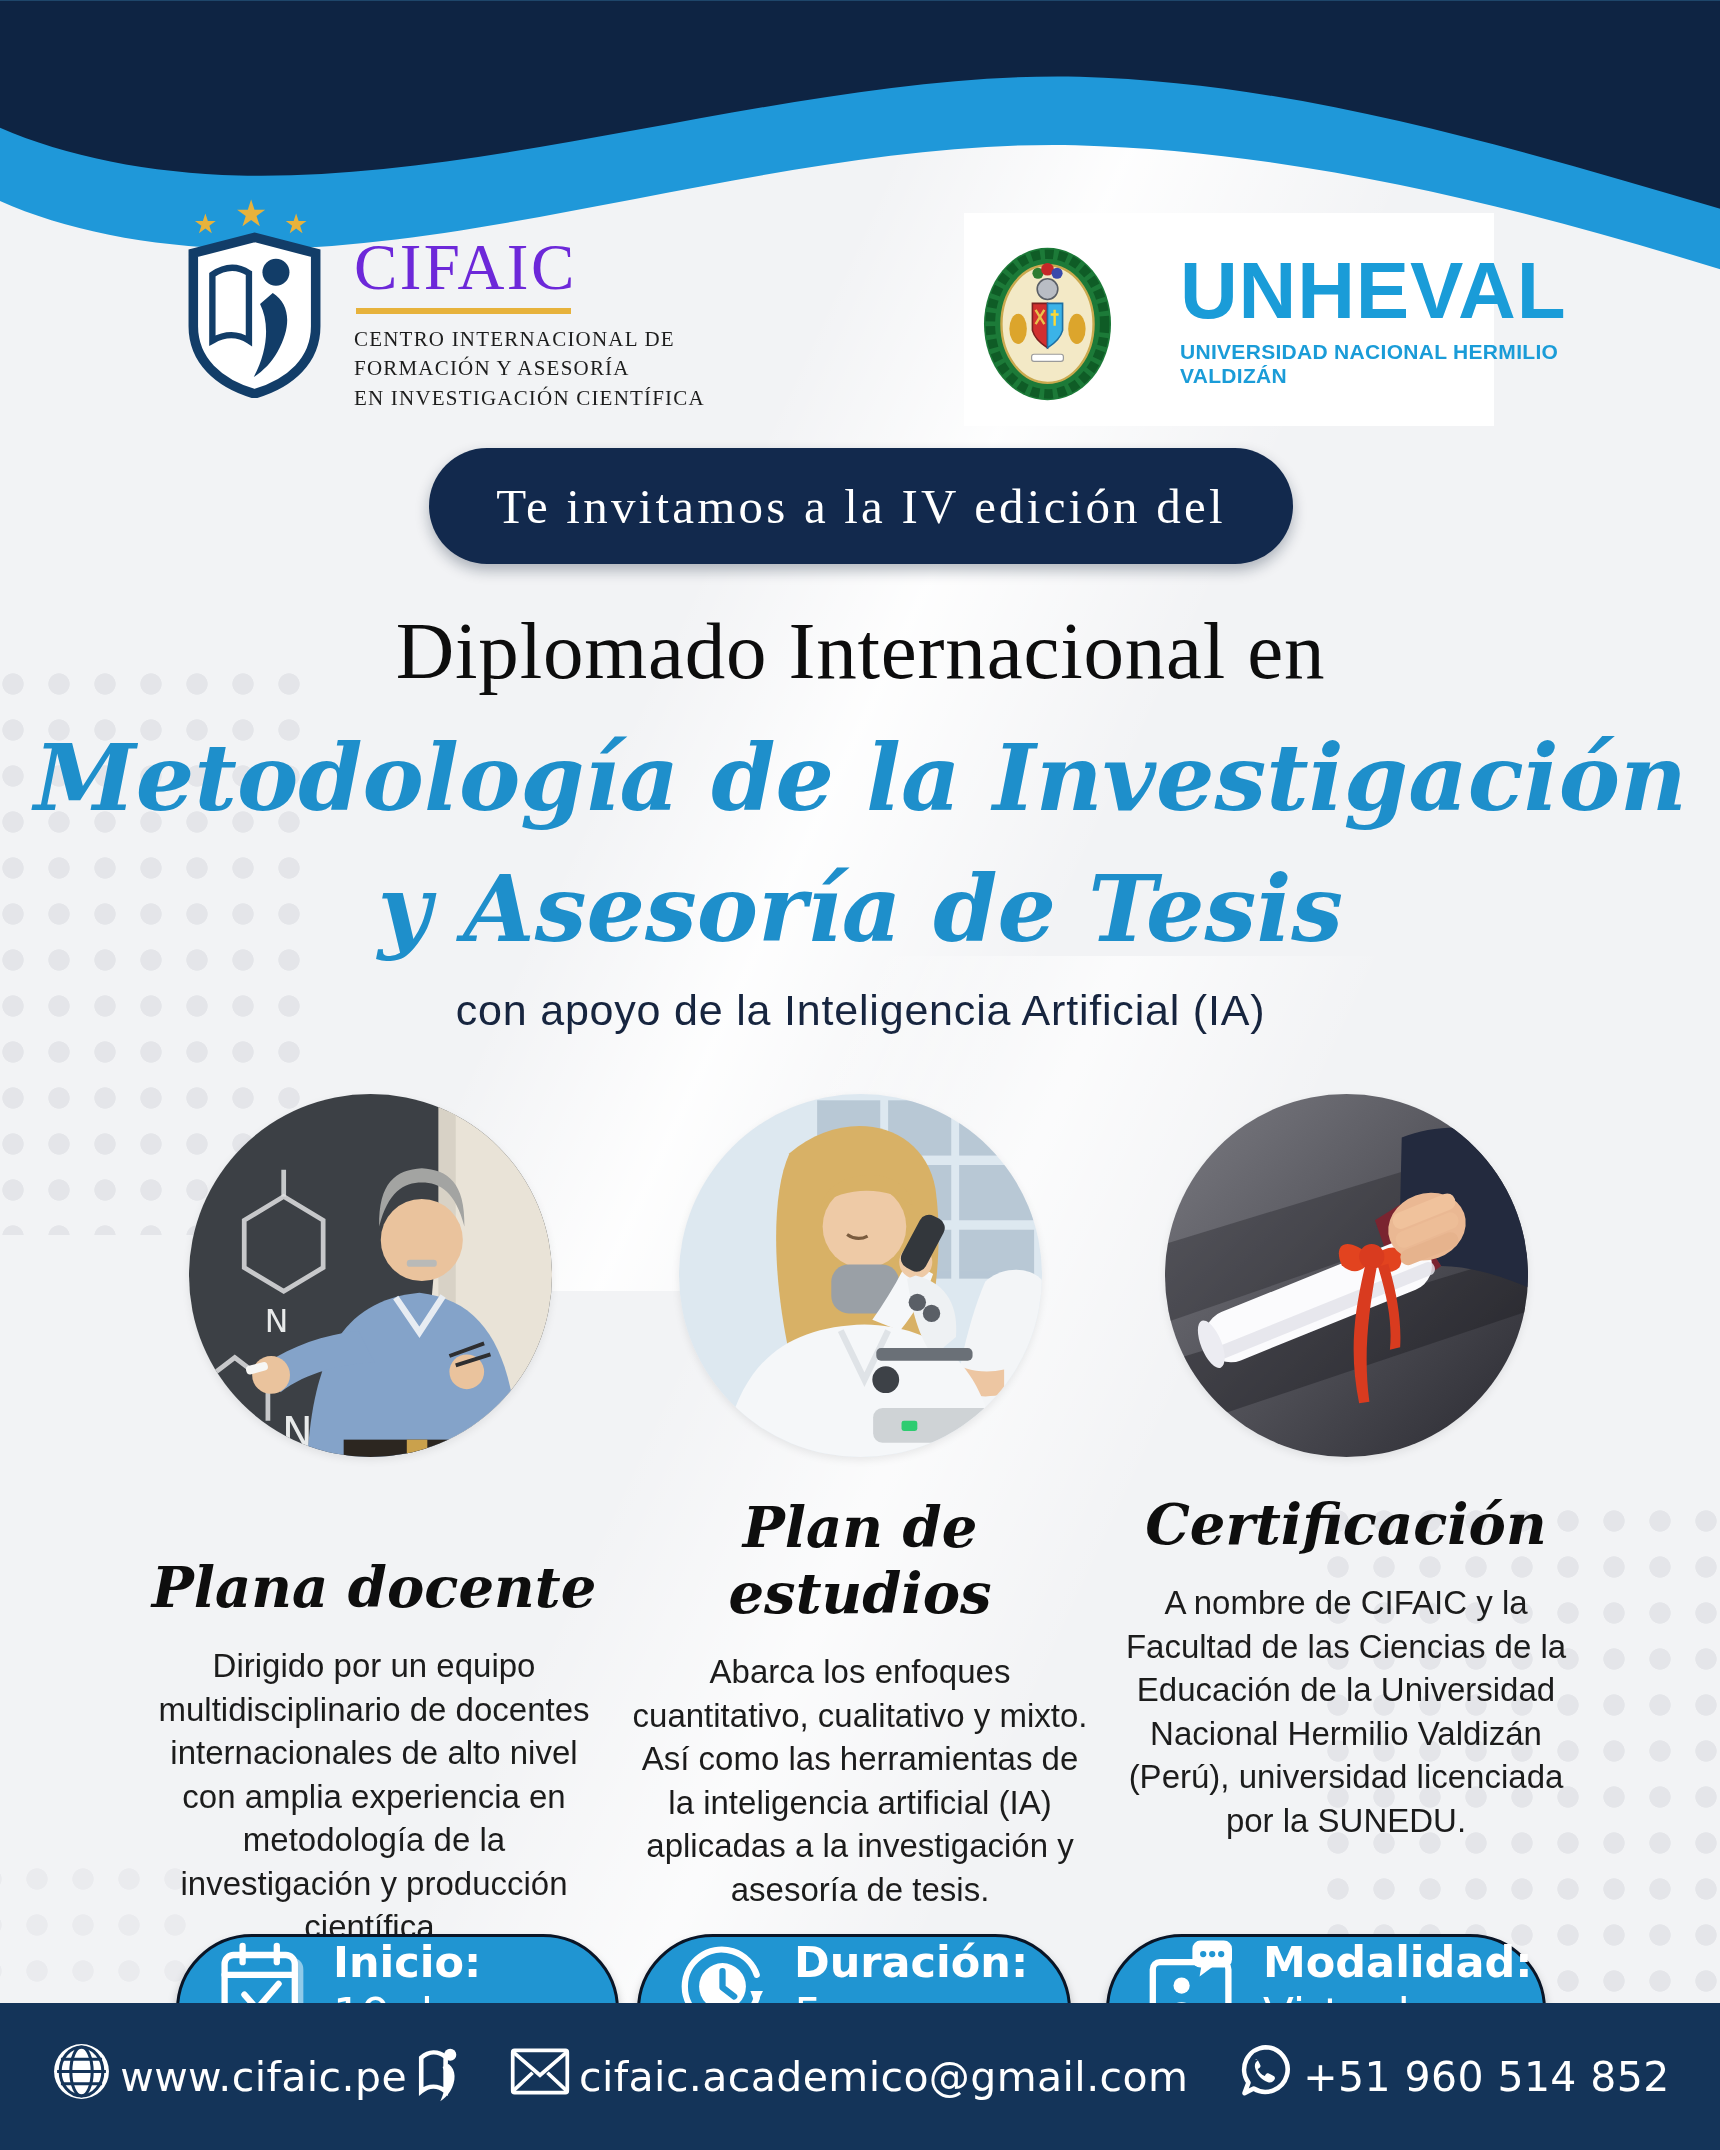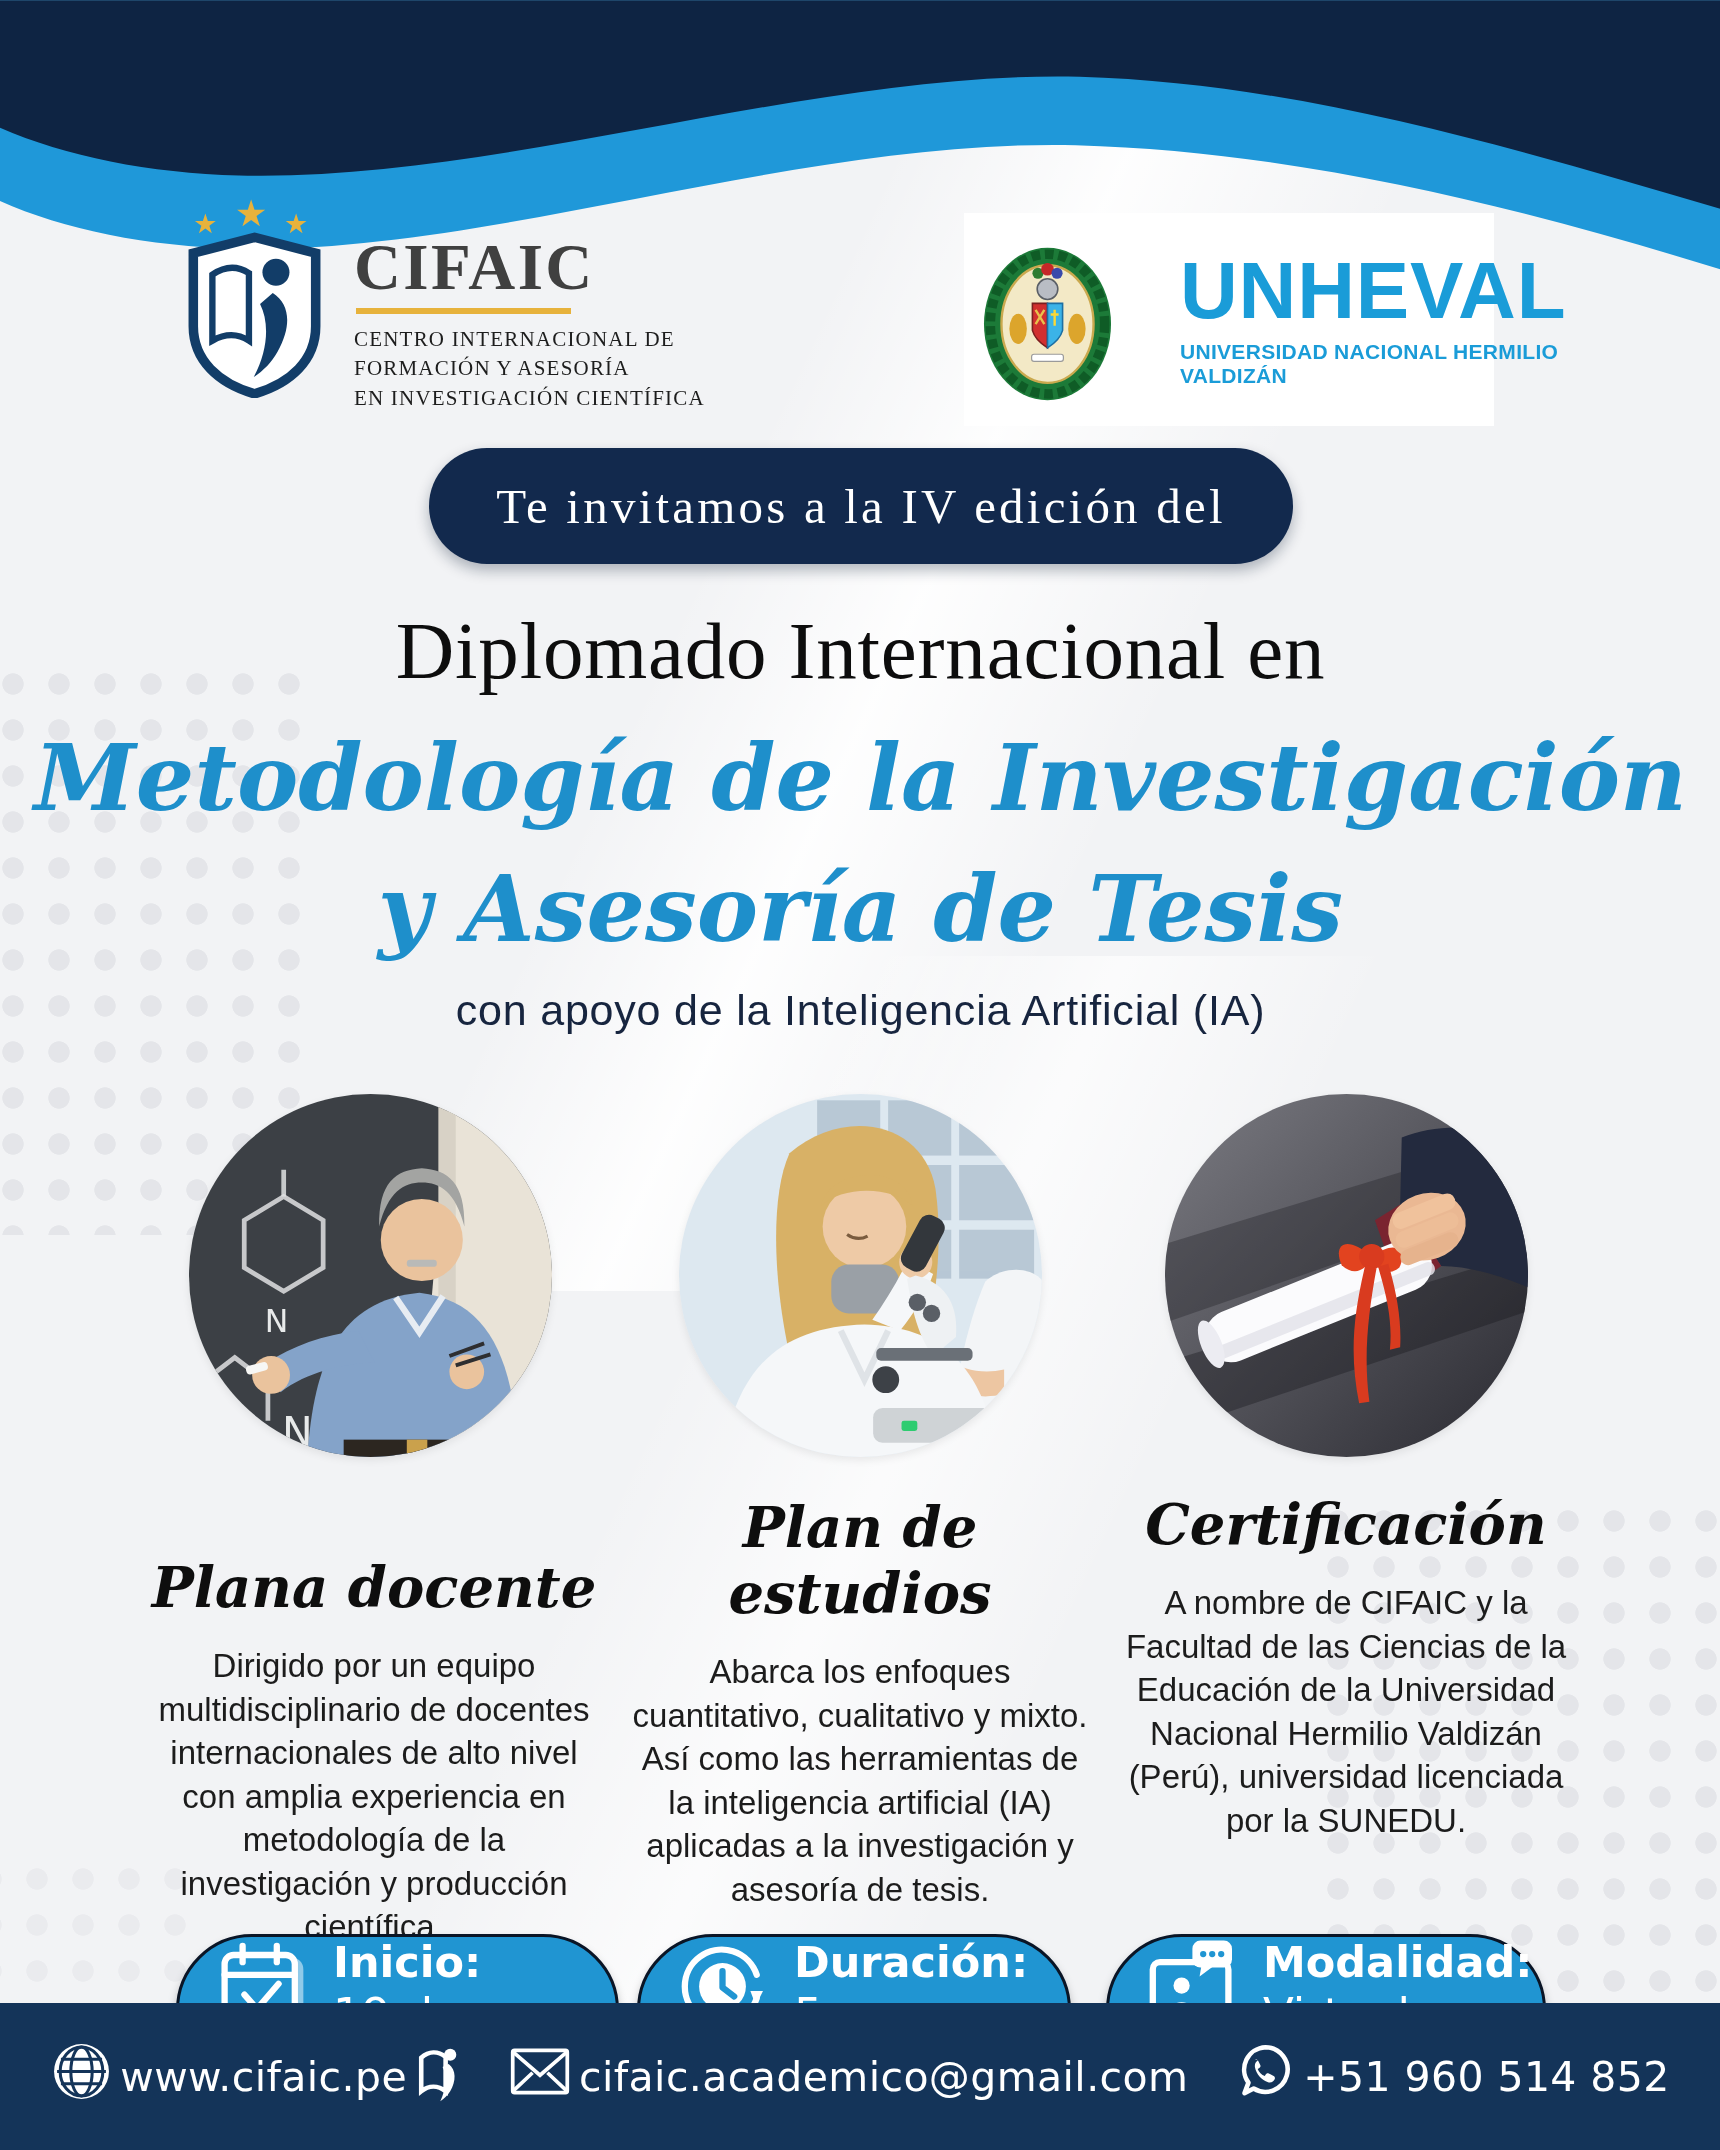--- a/index.html
+++ b/index.html
@@ -19,22 +19,22 @@
     background-size:46px 46px;opacity:.85;pointer-events:none;}
   .dots-left{left:-56px;top:661px;width:366px;height:574px;}
   .dots-right{right:-40px;top:1498px;width:446px;height:494px;}
   .dots-bottom{left:-32px;top:1856px;width:239px;height:143px;opacity:.5;}
 
   .wave-svg{position:absolute;top:0;left:0;}
 
   
   .cifaic{left:179px;top:199px;display:flex;align-items:flex-start;}
   .cifaic-text{margin-left:24px;margin-top:36px;}
-  .cifaic-name{font-family:"Liberation Serif",serif;font-size:65px;font-weight:700;
-    color:#404040;letter-spacing:2.4px;line-height:1;}
+  .cifaic-name{font-family:"Liberation Serif",serif;font-size:65px;font-weight:400;
+    color:#6d28d9;letter-spacing:2.4px;line-height:1;}
   .cifaic-rule{height:5.6px;background:#e7b23c;width:215px;margin:8px 0 11px 1.6px;}
   .cifaic-sub{font-family:"Liberation Serif",serif;font-size:21px;color:#1d1d1d;
     letter-spacing:1.2px;line-height:1.42;}
 
   
   .unheval{left:964px;top:213px;width:530px;height:213px;background:#ffffff;
     display:flex;align-items:center;padding-left:16px;box-sizing:border-box;gap:44px;}
   .unheval-text{margin-left:21px;}
   .unheval-name{font-size:80px;font-weight:800;color:#1a9cd8;line-height:1;
     letter-spacing:0.8px;font-family:"Liberation Sans",sans-serif;}

